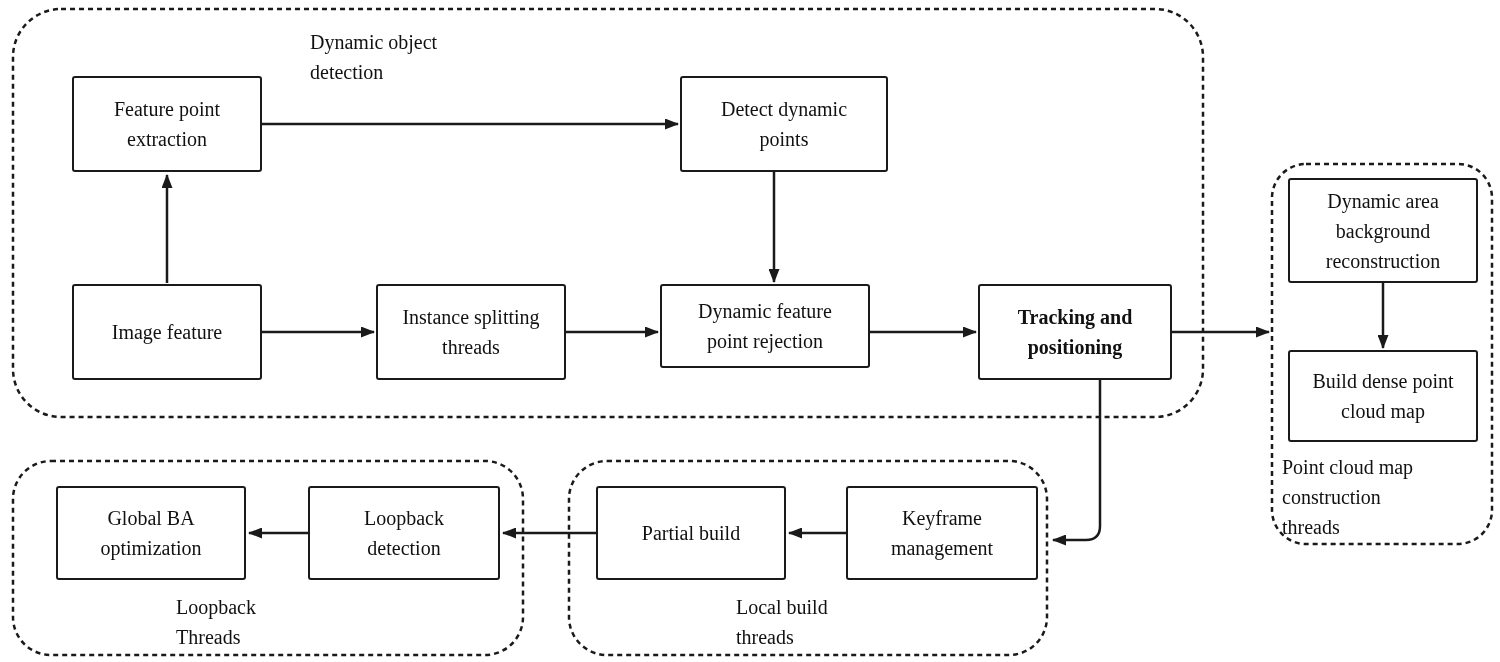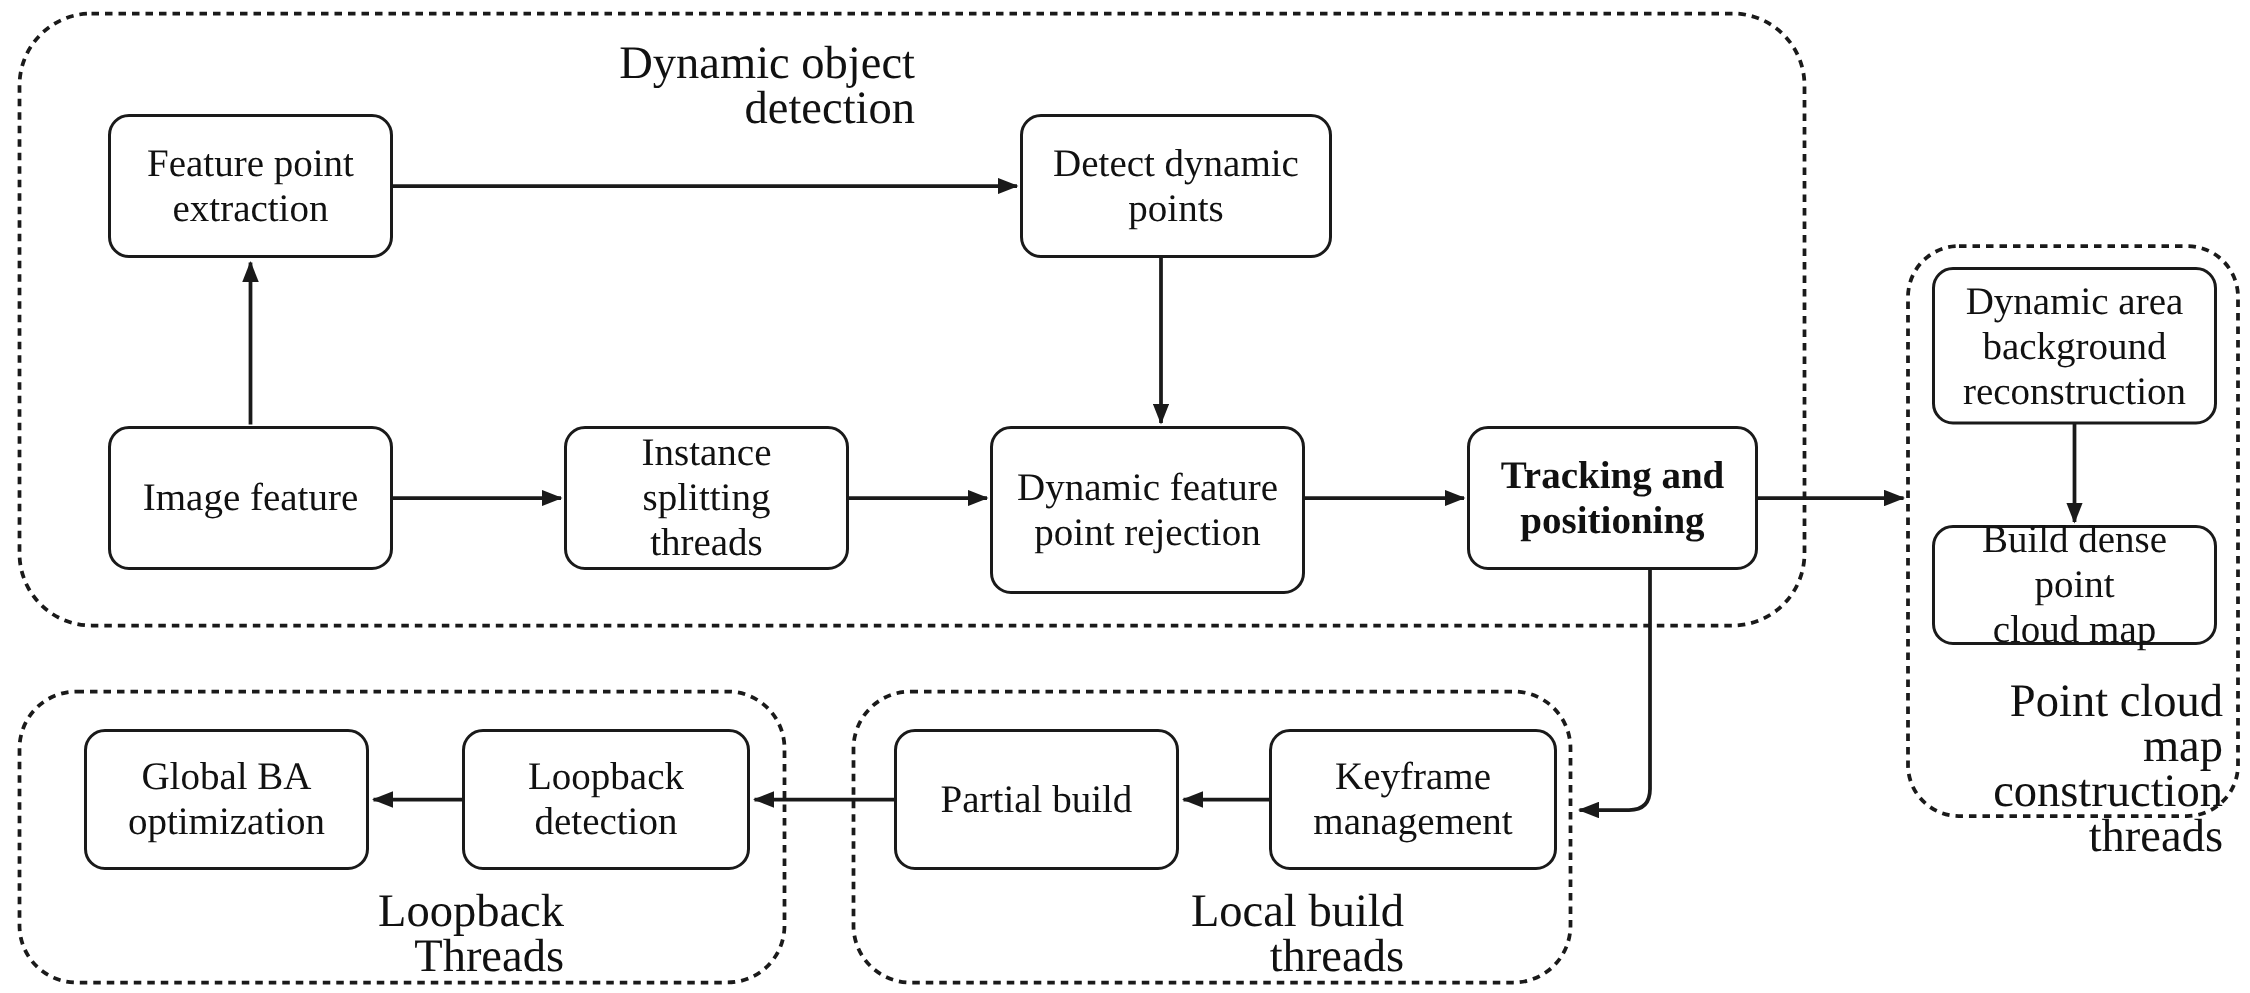--- a/index.html
+++ b/index.html
@@ -9,32 +9,32 @@
     background:#ffffff;
     font-family:"Liberation Serif","DejaVu Serif",serif;
     color:#111111;
     overflow:hidden;
   }
   .layer{position:absolute;left:0;top:0;width:1500px;height:662px;}
   .node{
     position:absolute;
     box-sizing:border-box;
     border:2.5px solid #1a1a1a;
-    border-radius:14px;
+    border-radius:3px;
     background:#ffffff;
     display:flex;align-items:center;justify-content:center;
     text-align:center;
-    font-size:26px;line-height:30px;
+    font-size:20px;line-height:30px;
     white-space:pre-line;
     padding:2px 4px;
   }
   .grouplabel{
     position:absolute;
-    text-align:right;
-    font-size:31px;line-height:30px;
+    text-align:left;
+    font-size:20px;line-height:30px;
     white-space:pre-line;
   }
 </style>
 </head>
 <body>
 
 <div class="canvas">
 
   <svg class="layer" width="1500" height="662" viewBox="0 0 1500 662">
     <defs>
@@ -72,28 +72,28 @@
   <div class="grouplabel" style="left:736px;top:592px;width:200px;">Local build
 threads</div>
 
   <div class="node" style="left:72px;top:76px;width:190px;height:96px;">Feature point
 extraction</div>
   <div class="node" style="left:680px;top:76px;width:208px;height:96px;">Detect dynamic
 points</div>
   <div class="node" style="left:72px;top:284px;width:190px;height:96px;">Image feature</div>
   <div class="node" style="left:376px;top:284px;width:190px;height:96px;">Instance splitting
 threads</div>
-  <div class="node" style="left:660px;top:284px;width:210px;height:112px;">Dynamic feature
+  <div class="node" style="left:660px;top:284px;width:210px;height:84px;">Dynamic feature
 point rejection</div>
   <div class="node" style="left:978px;top:284px;width:194px;height:96px;font-weight:bold;">Tracking and
 positioning</div>
   <div class="node" style="left:1288px;top:178px;width:190px;height:105px;">Dynamic area
 background
 reconstruction</div>
-  <div class="node" style="left:1288px;top:350px;width:190px;height:80px;">Build dense point
+  <div class="node" style="left:1288px;top:350px;width:190px;height:92px;">Build dense point
 cloud map</div>
   <div class="node" style="left:56px;top:486px;width:190px;height:94px;">Global BA
 optimization</div>
   <div class="node" style="left:308px;top:486px;width:192px;height:94px;">Loopback
 detection</div>
   <div class="node" style="left:596px;top:486px;width:190px;height:94px;">Partial build</div>
   <div class="node" style="left:846px;top:486px;width:192px;height:94px;">Keyframe
 management</div>
 
 </div>

